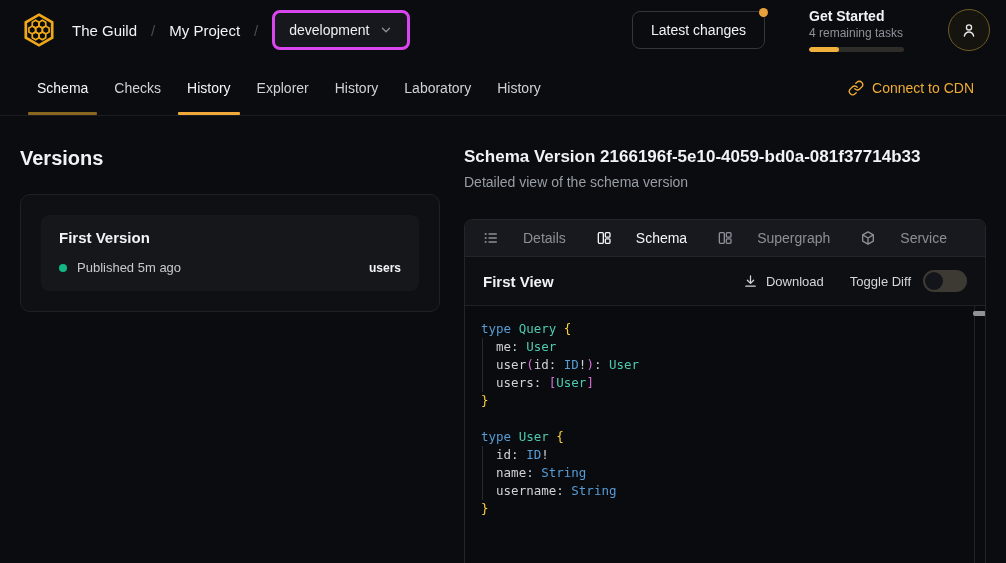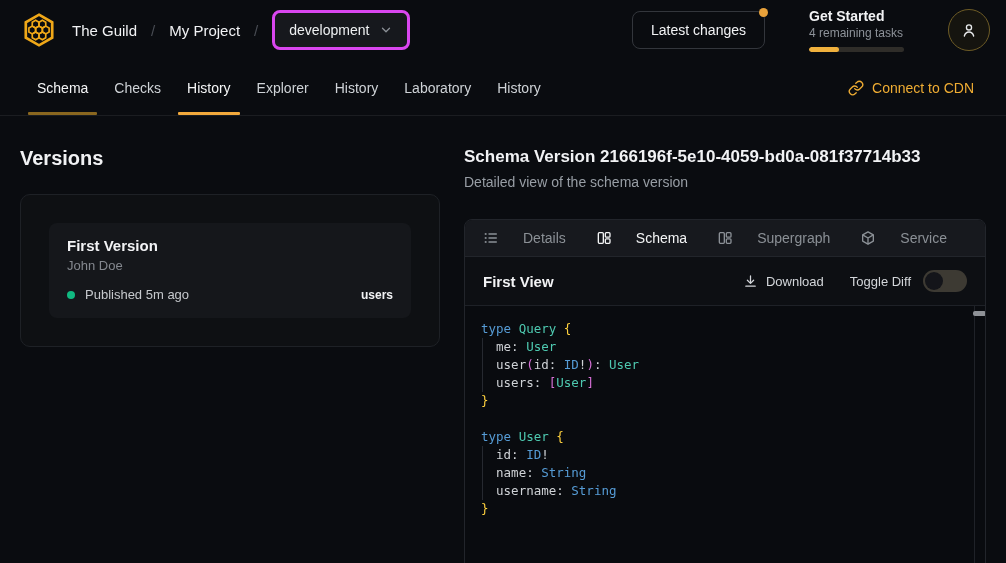--- a/index.html
+++ b/index.html
@@ -74,21 +74,21 @@
   .main { display:flex; padding:31px 20px 0 20px; gap:24px; align-items:flex-start; }
   .col-left { width:420px; flex:none; }
   .col-right { flex:1; min-width:0; }
   .section-title { font-size:20px; font-weight:700; color:#f1f2f4; }
   .section-title.sm { font-size:17px; }
   .section-sub { font-size:14px; color:#989ea5; margin-top:7px; }
 
   
   .versions-card {
     margin-top:24px; background:#0e1013; border:1px solid #1e2126;
-    border-radius:10px; padding:28px;
+    border-radius:10px; padding:20px;
   }
   .version-item {
     background:#15171b; border-radius:8px; padding:14px 18px 16px 18px; cursor:pointer;
   }
   .vi-title { font-size:15px; font-weight:600; color:#f2f3f5; }
   .vi-author { font-size:13px; color:#84888f; margin-top:4px; }
   .vi-row { display:flex; align-items:center; margin-top:14px; }
   .vi-dot { width:8px; height:8px; border-radius:50%; background:#10b981; margin-right:10px; }
   .vi-status { font-size:13px; color:#c6c9cd; }
   .vi-service { margin-left:auto; font-size:12px; font-weight:700; color:#f2f3f5; }
@@ -240,21 +240,20 @@
     </div>
   </div>
 
   <div class="main">
 
     <div class="col-left">
       <div class="section-title">Versions</div>
       <div class="versions-card">
         <div class="version-item">
           <div class="vi-title">First Version</div>
-          <div class="vi-author">John Doe</div>
           <div class="vi-row">
             <span class="vi-dot"></span>
             <span class="vi-status">Published 5m ago</span>
             <span class="vi-service">users</span>
           </div>
         </div>
       </div>
     </div>
 
     <div class="col-right">

